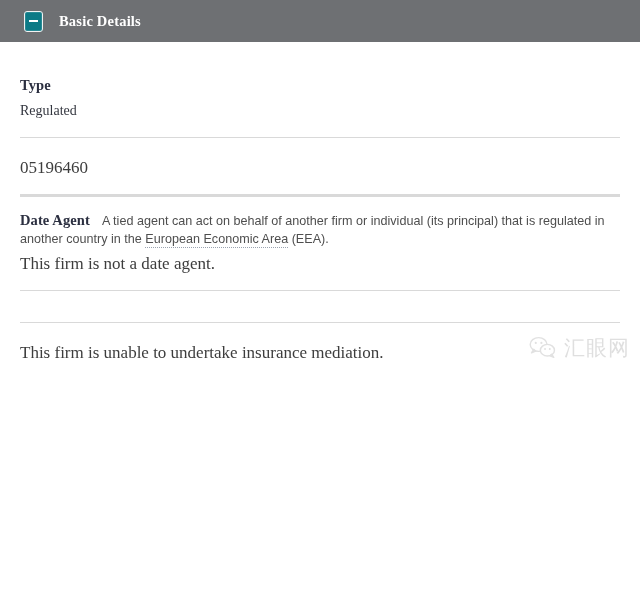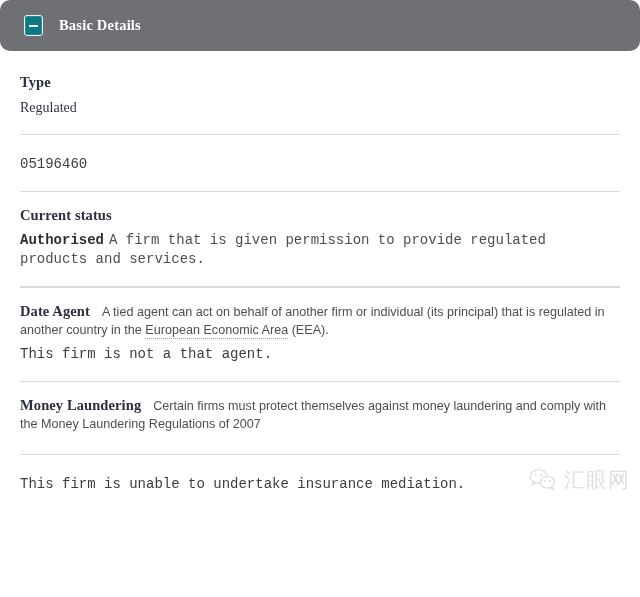--- a/index.html
+++ b/index.html
@@ -11,27 +11,26 @@
   body {
     width: 640px;
     height: 597px;
     overflow: hidden;
     font-family: "Liberation Sans", sans-serif;
     -webkit-font-smoothing: antialiased;
   }
 
   
   .panel-header {
-    height: 51px;
+    height: 42px;
     background: #6e7073;
     display: flex;
     align-items: center;
     padding-left: 24px;
     box-sizing: border-box;
-    border-radius: 10px;
   }
   .collapse-toggle {
     width: 17px;
     height: 19px;
     background: #0c7a86;
     border: 1px solid #f2f2f2;
     border-radius: 3px;
     display: flex;
     align-items: center;
     justify-content: center;
@@ -58,21 +57,21 @@
   
   .panel-body {
     padding: 0 20px;
     box-sizing: border-box;
     position: relative;
   }
 
   .section {
     padding: 14px 0 17px 0;
   }
-  .section.first { padding-top: 22px; }
+  .section.first { padding-top: 34px; }
 
   .divider {
     height: 0;
     border-top: 1px solid #d9d9d9;
     margin: 0;
   }
 
   
   .field-head {
     font-size: 13px;
@@ -89,22 +88,22 @@
   }
   .field-desc {
     font-family: "Liberation Sans", sans-serif;
     font-weight: 400;
     font-size: 12.6px;
     color: #4e4e4e;
     margin-left: 12px;
   }
 
   .field-value {
-    font-family: Liberation Mono, monospace;
-    font-size: 14px;
+    font-family: Liberation Serif, serif;
+    font-size: 17px;
     color: #3d3d3d;
     line-height: 19px;
     margin: 6px 0 0 0;
   }
   .field-value.serif {
     font-family: "Liberation Serif", serif;
     font-size: 14px;
     color: #33363f;
   }
   .value-strong {
@@ -168,45 +167,36 @@
   </div>
 
   <div class="divider"></div>
 
   <div class="section">
     <div class="field-value">05196460</div>
   </div>
 
   <div class="divider"></div>
 
-  <div class="section">
-    <div class="field-head stacked">
-      <span class="field-label">Current status</span>
-    </div>
-    <div class="field-value"><span class="value-strong">Authorised</span><span class="value-note">A firm that is given permission to provide regulated products and services.</span></div>
-  </div>
 
   <div class="divider"></div>
 
 
   <div class="divider"></div>
 
   <div class="section">
     <div class="field-head">
       <span class="field-label">Date Agent</span><span class="field-desc"><span>A tied agent can act on behalf of another firm or individual (its principal) that is regulated in another country in the </span><span class="dotted">European Economic Area</span><span> (EEA).</span></span>
     </div>
-    <div class="field-value">This firm is not a that agent.</div>
-  </div>
-
-  <div class="divider"></div>
-
-  <div class="section">
-    <div class="field-head">
-      <span class="field-label">Money Laundering</span><span class="field-desc">Certain firms must protect themselves against money laundering and comply with the Money Laundering Regulations of 2007</span>
-    </div>
+    <div class="field-value">This firm is not a date agent.</div>
+  </div>
+
+  <div class="divider"></div>
+
+  <div class="section">
   </div>
 
   <div class="divider"></div>
 
   <div class="section">
     <div class="field-value">This firm is unable to undertake insurance mediation.</div>
   </div>
 
   <div class="watermark">
     <span class="wm-icon">

